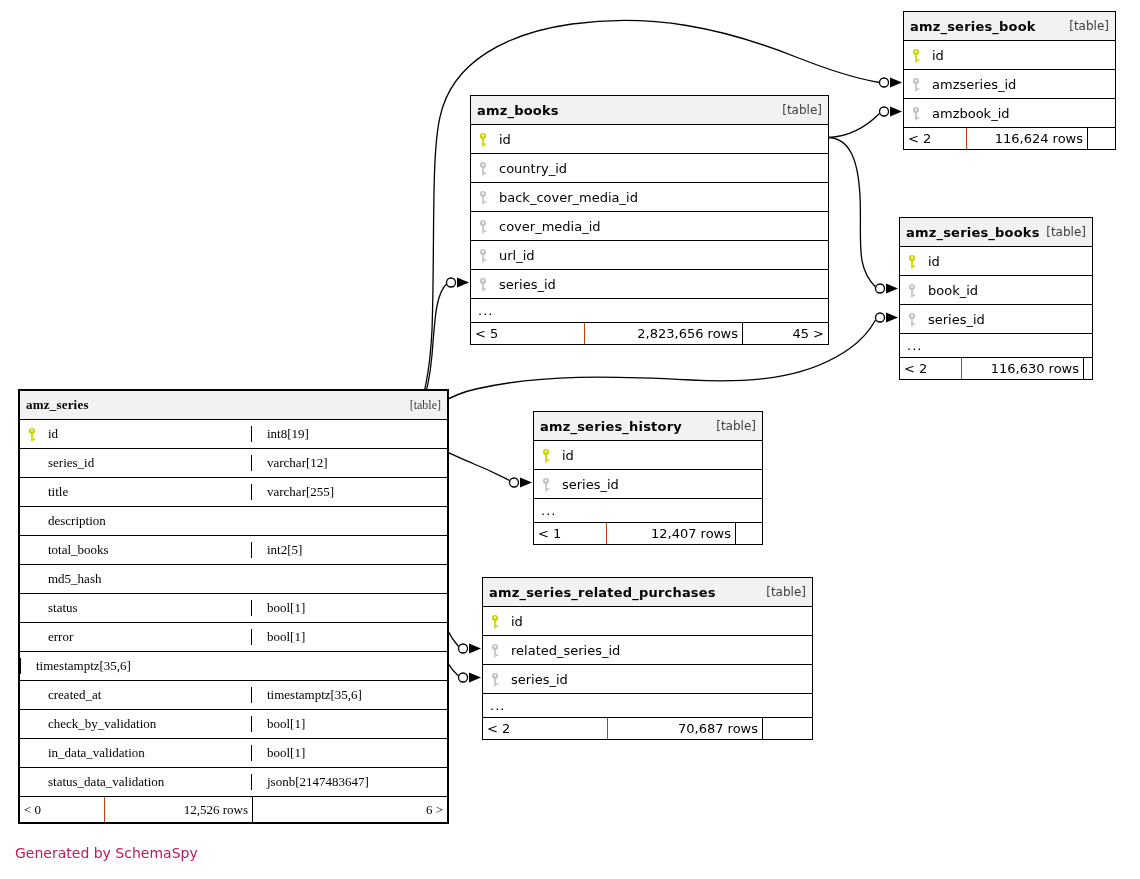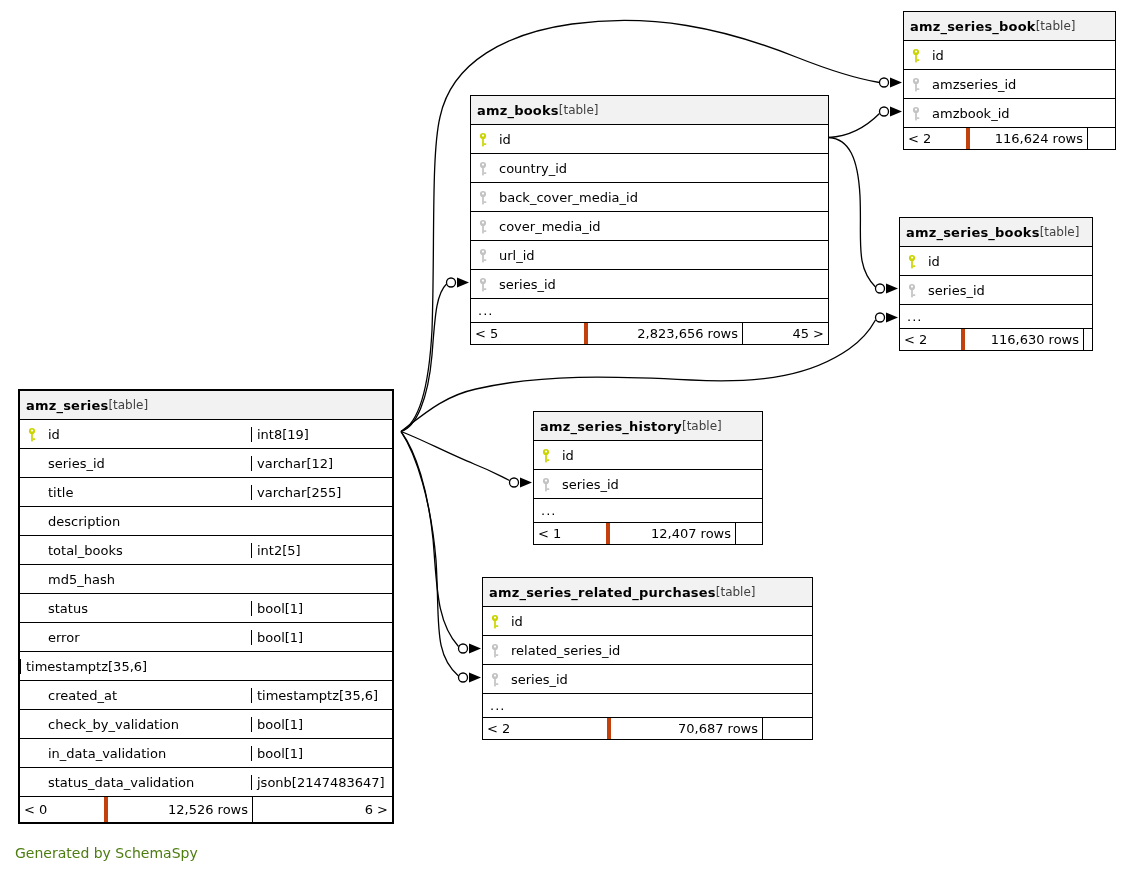--- a/index.html
+++ b/index.html
@@ -18,20 +18,21 @@
     background: #ffffff;
     border: 1px solid #000;
     z-index: 2;
     font-size: 13px;
   }
   .db-table.emphasized { border-width: 2px; }
   .tbl-header {
     height: 28px;
     background: #f2f2f2;
     display: flex;
+    justify-content: space-between;
     align-items: center;
     padding: 0 6px;
   }
   .tbl-name { font-weight: bold; font-size: 13px; letter-spacing: 0.2px; }
   .tbl-tag { font-size: 12px; color: #404040; }
   .tbl-row {
     height: 29px;
     display: flex;
     align-items: center;
     border-top: 1px solid #000;
@@ -43,21 +44,21 @@
     padding-left: 7px;
     flex: 1 1 auto;
     min-width: 0;
   }
   .two-col .name-cell { flex: 0 0 231px; }
   .type-cell {
     flex: 1 1 auto;
     display: flex;
     align-items: center;
     border-left: 1px solid #000;
-    padding-left: 5px;
+    padding-left: 15px;
   }
   .key-icon {
     width: 10px;
     height: 15px;
     margin-right: 11px;
     flex: 0 0 10px;
     display: inline-block;
   }
   .key-spacer { width: 21px; flex: 0 0 21px; }
   .ellipsis-row {
@@ -70,28 +71,28 @@
   }
   .tbl-footer {
     display: flex;
     height: 22px;
     border-top: 1px solid #000;
     align-items: stretch;
   }
   .emphasized .tbl-footer { height: 26px; }
   .f-cell { display: flex; align-items: center; padding: 0 4px; }
   .f-parents { justify-content: flex-start; }
-  .f-rows { justify-content: flex-end; border-left: 4px solid #c2410c; border-right: 1px solid #000; }
+  .f-rows { justify-content: flex-end; border-left: 1px solid #c2410c; border-right: 1px solid #000; }
   .f-children { justify-content: flex-end; flex: 1 1 auto; }
   #generated-note {
     position: absolute;
     left: 15px;
     top: 845px;
     font-size: 14px;
-    color: #4d7c0f;
+    color: #be185d;
     z-index: 2;
   }
 </style>
 </head>
 <body>
 
 <div id="canvas">
   <svg id="rel-layer" width="1140" height="879">
       <g>
         <path d="M401,431.5 C416,427 428,400 432,355 C435,317 436,294 446.5,284" fill="none" stroke="#000000" stroke-width="1.3"></path>
@@ -274,31 +275,42 @@
           </div>
         </div>
         <div class="tbl-row">
           <div class="name-cell">
             <span class="key-icon"><svg xmlns="http://www.w3.org/2000/svg" width="10" height="15" viewBox="0 0 10 15">
                 <circle cx="5" cy="4" r="3.1" fill="#c3c3c3"></circle>
                 <circle cx="5" cy="3.6" r="1.1" fill="#ffffff"></circle>
                 <rect x="4.15" y="6.8" width="1.7" height="7.6" fill="#c3c3c3"></rect>
                 <rect x="5.85" y="11.3" width="2.4" height="1.6" fill="#c3c3c3"></rect>
               </svg></span>
+            <span class="col-name">book_id</span>
+          </div>
+        </div>
+        <div class="tbl-row">
+          <div class="name-cell">
+            <span class="key-icon"><svg xmlns="http://www.w3.org/2000/svg" width="10" height="15" viewBox="0 0 10 15">
+                <circle cx="5" cy="4" r="3.1" fill="#c3c3c3"></circle>
+                <circle cx="5" cy="3.6" r="1.1" fill="#ffffff"></circle>
+                <rect x="4.15" y="6.8" width="1.7" height="7.6" fill="#c3c3c3"></rect>
+                <rect x="5.85" y="11.3" width="2.4" height="1.6" fill="#c3c3c3"></rect>
+              </svg></span>
             <span class="col-name">series_id</span>
           </div>
         </div>
         <div class="ellipsis-row">...</div>
         <div class="tbl-footer">
           <div class="f-cell f-parents" style="width: 63px;">&lt; 2</div>
           <div class="f-cell f-rows" style="width: 126px;">116,630 rows</div>
           <div class="f-cell f-children"></div>
         </div>
       </div>
-      <div class="db-table emphasized two-col" style="left: 18px; top: 389px; width: 376px;">
+      <div class="db-table emphasized two-col" style="left: 18px; top: 389px; width: 431px; font-family: Liberation Serif, serif;">
         <div class="tbl-header">
           <span class="tbl-name">amz_series</span>
           <span class="tbl-tag">[table]</span>
         </div>
         <div class="tbl-row">
           <div class="name-cell">
             <span class="key-icon"><svg xmlns="http://www.w3.org/2000/svg" width="10" height="15" viewBox="0 0 10 15">
                 <circle cx="5" cy="4" r="3.1" fill="#cbd400"></circle>
                 <circle cx="5" cy="3.6" r="1.1" fill="#ffffff"></circle>
                 <rect x="4.15" y="6.8" width="1.7" height="7.6" fill="#cbd400"></rect>

